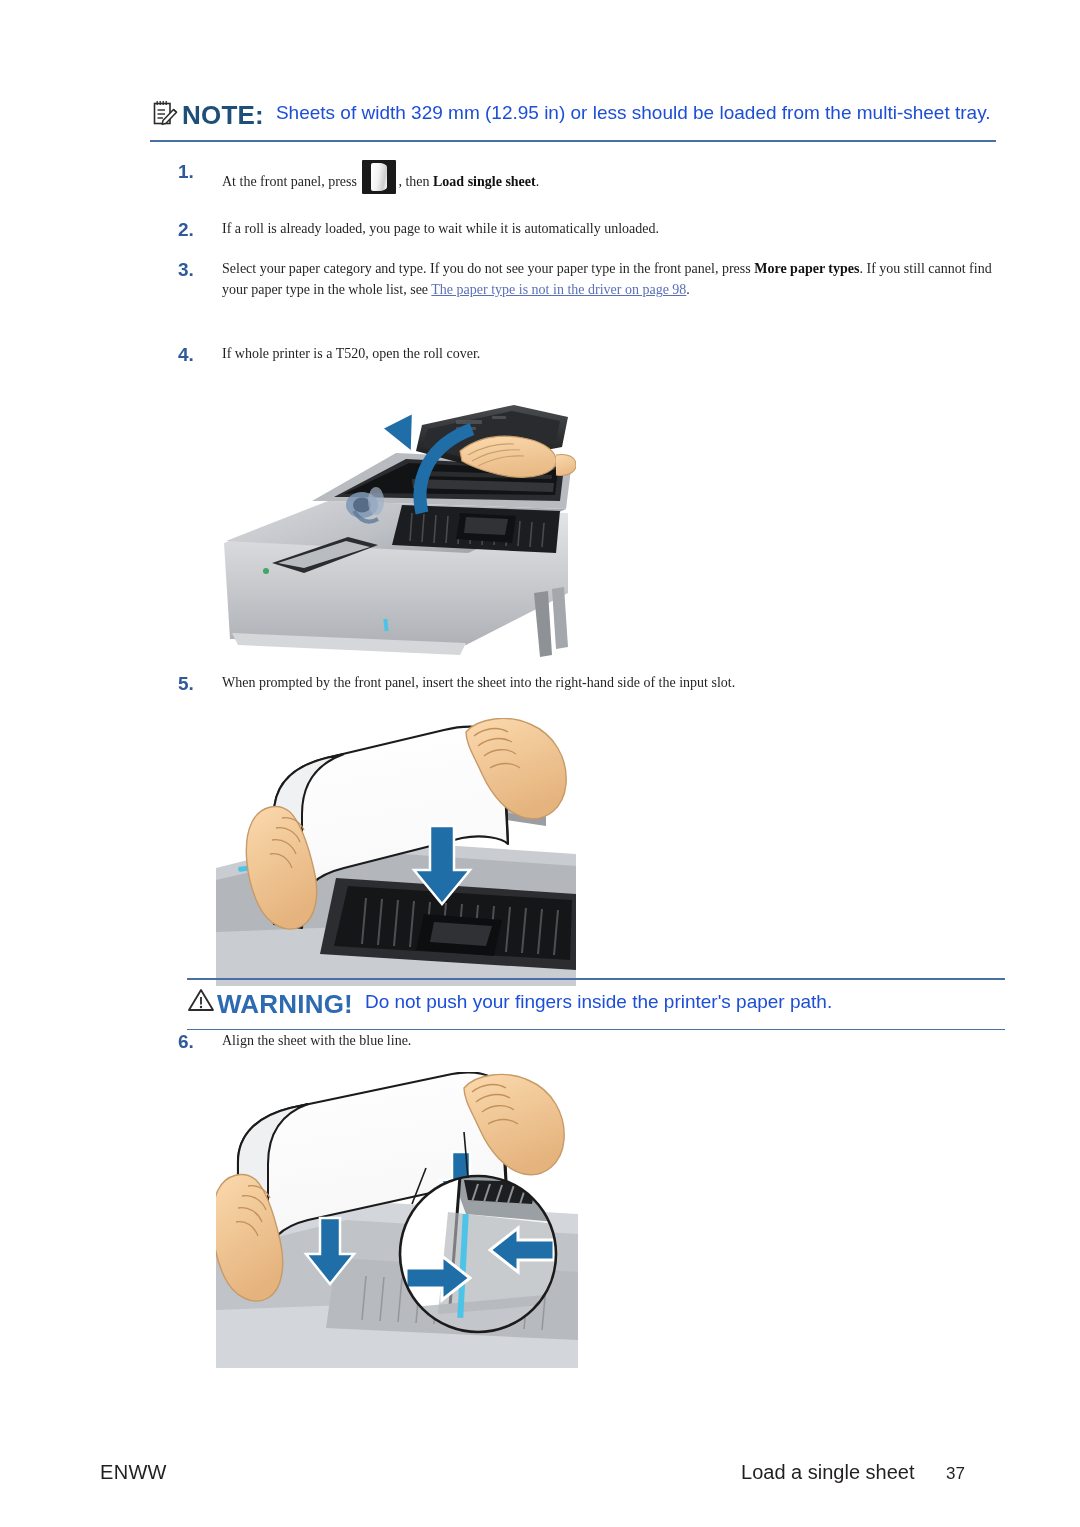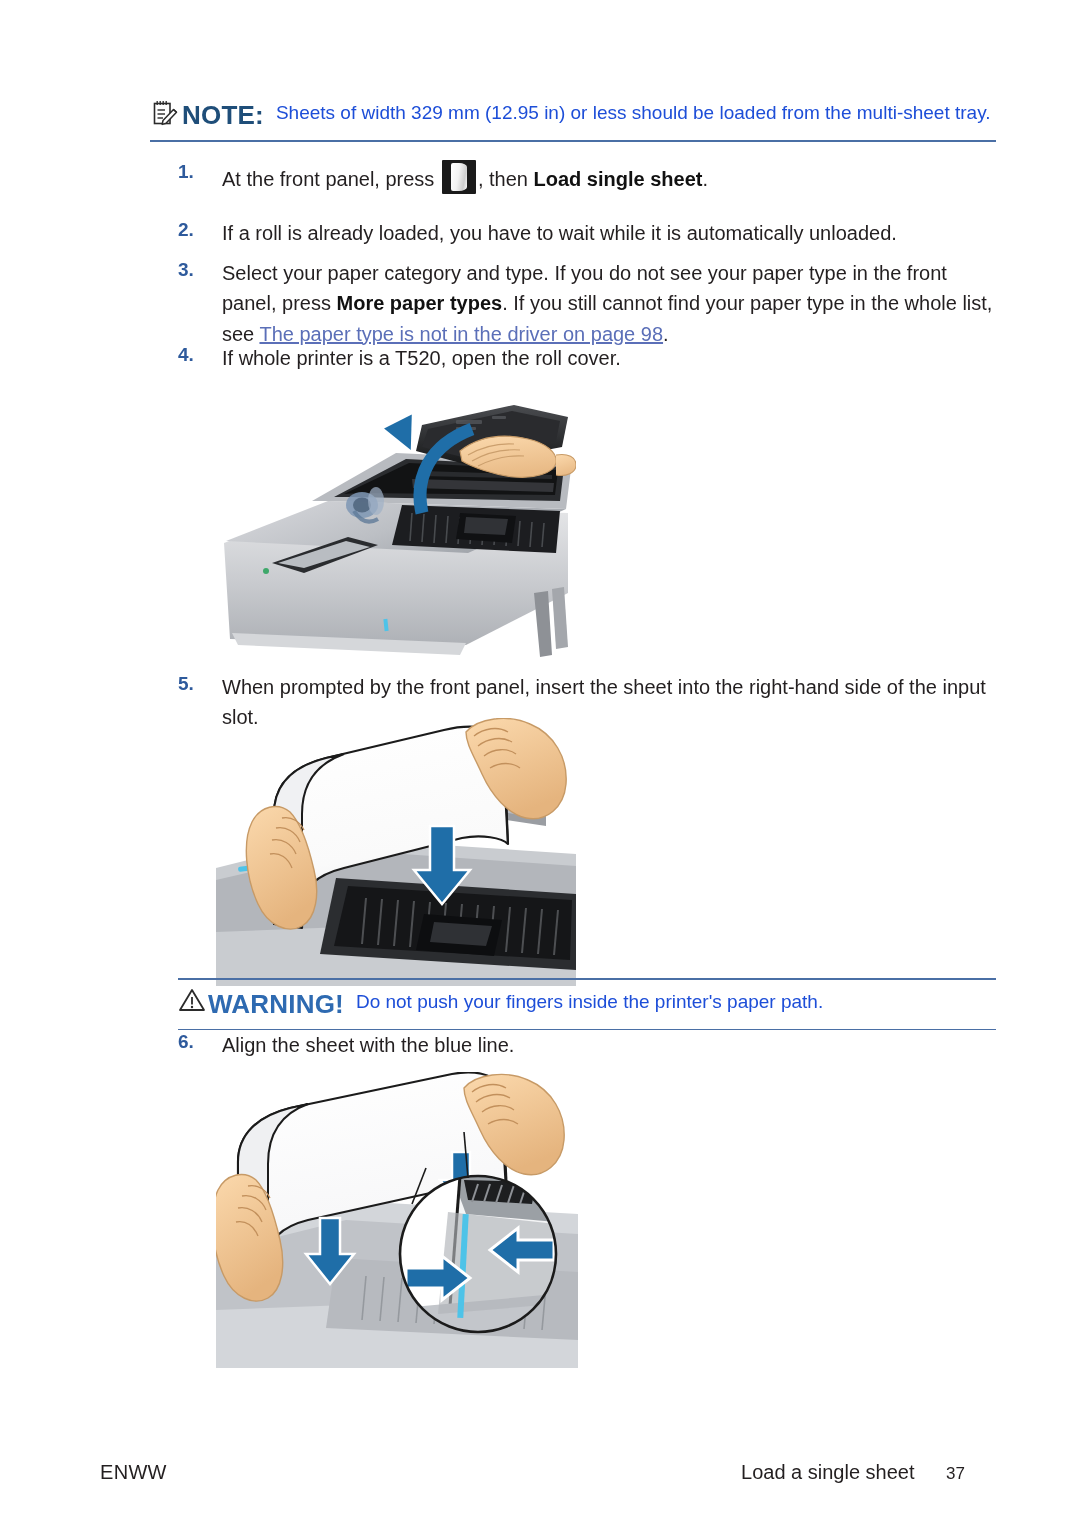--- a/index.html
+++ b/index.html
@@ -71,23 +71,24 @@
     flex: 0 0 auto;
     width: 44px;
     text-align: left;
     font-weight: bold;
     font-size: 19px;
     color: #2e5a9c;
     padding-top: 1px;
   }
   .step-body {
     flex: 1 1 auto;
-    font-size: 20px;
+    font-size: 14px;
     line-height: 1.52;
     color: #231f20;
+    font-family: Liberation Serif, serif;
   }
   .step-body b { font-weight: bold; color: #111; }
   .doclink {
     color: #5b6fb8;
     text-decoration: underline;
   }
 
   
   .panel-btn {
     display: inline-block;
@@ -179,21 +180,21 @@
     <div class="step-body">
       <span>At the front panel, press</span>
       <span class="panel-btn">
         <span class="sheet"></span>
       </span><span>, then </span><b>Load single sheet</b><span>.</span>
     </div>
   </div>
 
   <div class="step" style="left:178px; top:218px; width:830px;">
     <div class="step-num">2.</div>
-    <div class="step-body">If a roll is already loaded, you have to wait while it is automatically unloaded.</div>
+    <div class="step-body">If a roll is already loaded, you page to wait while it is automatically unloaded.</div>
   </div>
 
   <div class="step" style="left:178px; top:258px; width:822px;">
     <div class="step-num">3.</div>
     <div class="step-body"><span>Select your paper category and type. If you do not see your paper type in the front panel, press </span><b>More paper types</b><span>. If you still cannot find your paper type in the whole list, see </span><a class="doclink" href="#">The paper type is not in the driver on page 98</a><span>.</span></div>
   </div>
 
   <div class="step" style="left:178px; top:343px; width:830px;">
     <div class="step-num">4.</div>
     <div class="step-body">If whole printer is a T520, open the roll cover.</div>
@@ -379,21 +380,21 @@
         <g stroke="#c2905c" stroke-width="1.3" fill="none">
           <path d="M66 100 C76 98 84 104 88 112"></path>
           <path d="M60 110 C70 108 80 114 84 124"></path>
           <path d="M56 122 C66 120 76 126 80 136"></path>
           <path d="M54 136 C64 134 72 140 76 150"></path>
         </g>
       </g>
     </svg>
   </div>
 
-  <div class="admon" style="left:178px; top:978px; width:818px;">
+  <div class="admon" style="left:187px; top:978px; width:818px;">
     <div class="rule top"></div>
     <div class="admon-row">
       <div class="admon-icon" style="width:28px;height:26px;">
         <svg viewBox="0 0 28 26" width="28" height="26" aria-hidden="true">
           <path d="M14 3 L26 23 L2 23 Z" fill="#ffffff" stroke="#2b2b2b" stroke-width="1.8" stroke-linejoin="round"></path>
           <line x1="14" y1="10" x2="14" y2="17.5" stroke="#2b2b2b" stroke-width="1.8"></line>
           <circle cx="14" cy="20" r="1.2" fill="#2b2b2b"></circle>
         </svg>
       </div>
       <div class="admon-label warn">WARNING!</div>

